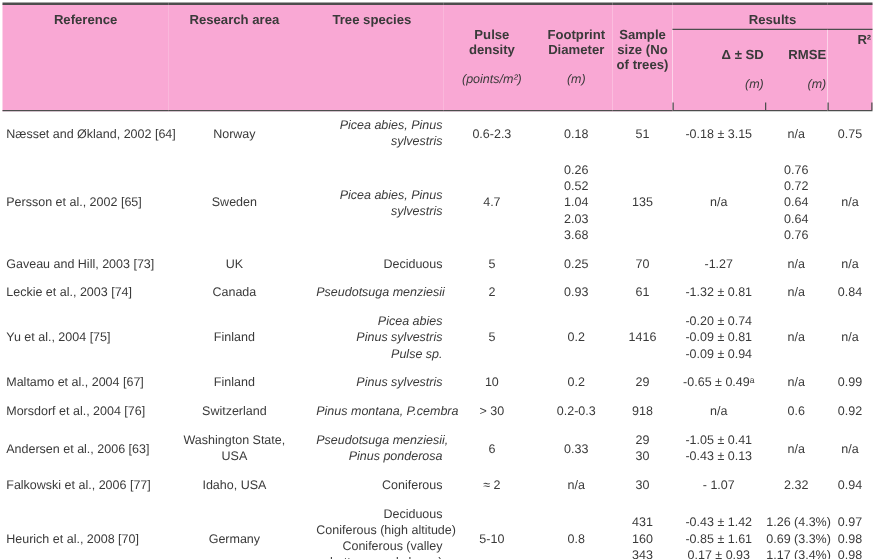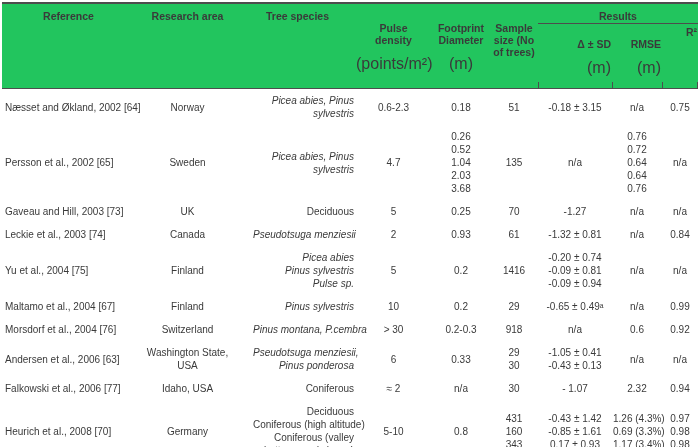--- a/index.html
+++ b/index.html
@@ -20,21 +20,21 @@
     width: 696px;
   }
   table {
     width: 696px;
     border-collapse: collapse;
     table-layout: fixed;
     border-top: 2px solid #4d4d4d;
     border-bottom: 3px solid #4d4d4d;
   }
   thead th {
-    background: #22c55e;
+    background: #f9a8d4;
     font-weight: bold;
     font-size: 10.5px;
     line-height: 12px;
     vertical-align: top;
     text-align: center;
     padding: 6px 1px 1px 1px;
     border-bottom: 1px solid #4d4d4d;
     white-space: pre-line;
   }
   thead tr.sub th {
@@ -56,21 +56,21 @@
   thead tr.sub th.col-r2::after {
     content: "";
     position: absolute;
     right: 0;
     bottom: 0;
     width: 1px;
     height: 6px;
     background: #4d4d4d;
   }
   .hmain, .hunit { display: block; white-space: pre-line; }
-  .hunit { font-weight: normal; font-size: 16px; }
+  .hunit { font-weight: normal; font-size: 10px; font-style: italic; }
   tbody td {
     font-size: 10px;
     line-height: 13px;
     text-align: center;
     vertical-align: middle;
     padding: 5px 1px;
   }
   tbody td.col-ref  { text-align: left; padding-left: 3px; margin-left: 15px; }
   tbody td.col-species { text-align: right; padding-left: 13px; }
   tbody td div { white-space: nowrap; }

